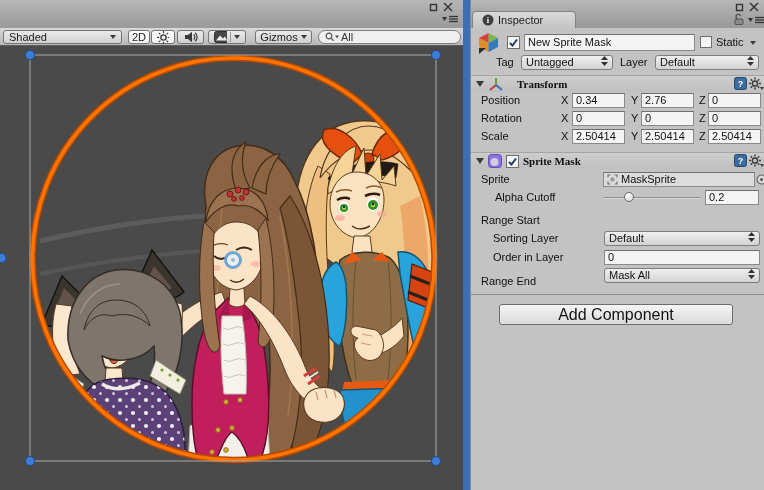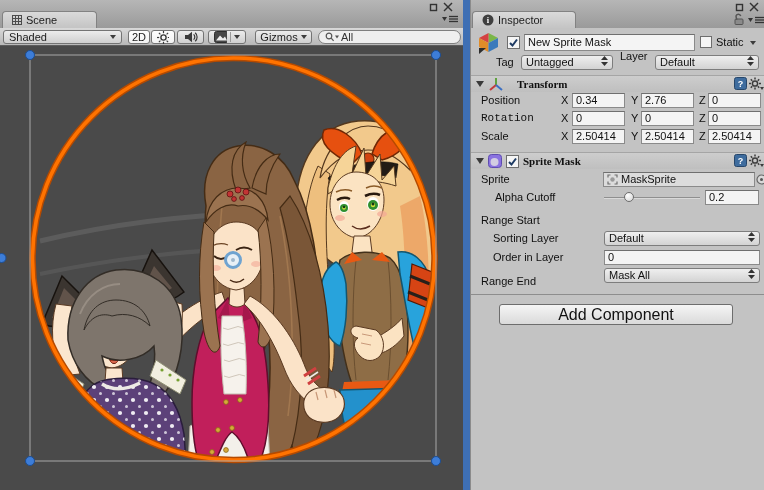--- a/index.html
+++ b/index.html
@@ -50,32 +50,20 @@
     background:linear-gradient(#F5F5F5,#DADADA);display:flex;align-items:center;justify-content:center;
     font-size:16px;color:#111;}
 </style>
 </head>
 <body>
 
 <div class="stage">
 
   <div class="scene-panel">
     <div class="tabstrip" style="left:0;width:463px;">
-      <div class="tab" style="left:2px;width:95px;">
-        <svg width="10" height="10">
-            <g stroke="#4c4c4c" stroke-width="1" fill="none">
-              <rect x="0.5" y="0.5" width="9" height="9"></rect>
-              <line x1="3.5" y1="0" x2="3.5" y2="10"></line>
-              <line x1="6.5" y1="0" x2="6.5" y2="10"></line>
-              <line x1="0" y1="3.5" x2="10" y2="3.5"></line>
-              <line x1="0" y1="6.5" x2="10" y2="6.5"></line>
-            </g>
-          </svg>
-        <span>Scene</span>
-      </div>
       <div class="winbtns" style="left:429px;top:2px;">
         <svg width="9" height="9">
             <rect x="1.5" y="1.5" width="6" height="6" fill="none" stroke="#333" stroke-width="1.4"></rect>
           </svg>
         <svg width="10" height="10">
             <g stroke="#333" stroke-width="1.4">
               <line x1="1" y1="1" x2="9" y2="9"></line>
               <line x1="9" y1="1" x2="1" y2="9"></line>
             </g>
           </svg>
@@ -373,21 +361,21 @@
     <span class="dd-arrow" style="position:absolute;left:279px;top:41px;"></span>
 
     <span class="lbl" style="left:25px;top:55px;">Tag</span>
     <div class="popup" style="left:50px;top:55px;width:92px;">
       <span>Untagged</span>
       <svg class="ud" width="7" height="10">
           <polygon points="3.5,0 7,4 0,4" fill="#333"></polygon>
           <polygon points="0,6 7,6 3.5,10" fill="#333"></polygon>
         </svg>
     </div>
-    <span class="lbl" style="left:149px;top:49px;">Layer</span>
+    <span class="lbl" style="left:149px;top:55px;">Layer</span>
     <div class="popup" style="left:184px;top:55px;width:104px;">
       <span>Default</span>
       <svg class="ud" width="7" height="10">
           <polygon points="3.5,0 7,4 0,4" fill="#333"></polygon>
           <polygon points="0,6 7,6 3.5,10" fill="#333"></polygon>
         </svg>
     </div>
 
     <div class="comp-header" style="top:75px;"></div>
     <span class="foldout" style="left:5px;top:81px;"></span>
@@ -421,21 +409,21 @@
       </svg>
 
     <span class="lbl" style="left:10px;top:93px;">Position</span>
     <span class="lbl" style="left:90px;top:93px;">X</span>
     <div class="field" style="left:101px;top:93px;width:53px;">0.34</div>
     <span class="lbl" style="left:160px;top:93px;">Y</span>
     <div class="field" style="left:170px;top:93px;width:53px;">2.76</div>
     <span class="lbl" style="left:228px;top:93px;">Z</span>
     <div class="field" style="left:237px;top:93px;width:53px;">0</div>
 
-    <span class="lbl" style="left:10px;top:111px;font-family:Liberation Mono, monospace;">Rotation</span>
+    <span class="lbl" style="left:10px;top:111px;">Rotation</span>
     <span class="lbl" style="left:90px;top:111px;">X</span>
     <div class="field" style="left:101px;top:111px;width:53px;">0</div>
     <span class="lbl" style="left:160px;top:111px;">Y</span>
     <div class="field" style="left:170px;top:111px;width:53px;">0</div>
     <span class="lbl" style="left:228px;top:111px;">Z</span>
     <div class="field" style="left:237px;top:111px;width:53px;">0</div>
 
     <span class="lbl" style="left:10px;top:129px;">Scale</span>
     <span class="lbl" style="left:90px;top:129px;">X</span>
     <div class="field" style="left:101px;top:129px;width:53px;">2.50414</div>

